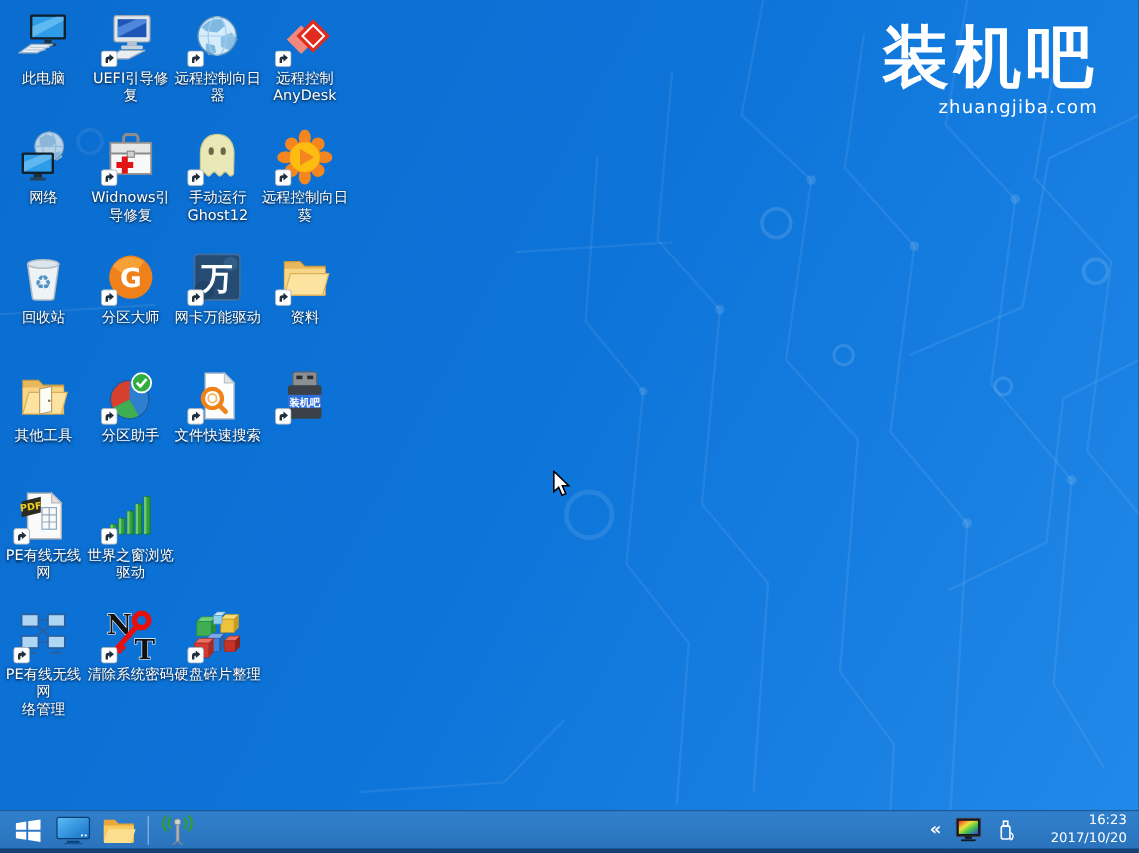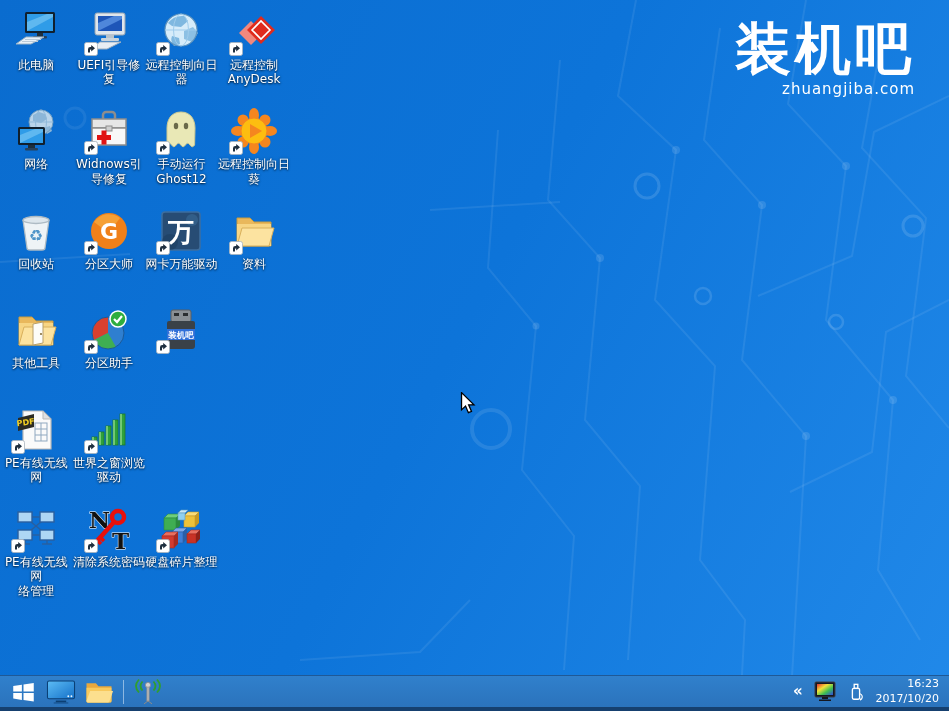--- a/index.html
+++ b/index.html
@@ -26,21 +26,21 @@
   
   #taskbar{position:absolute;left:0;bottom:0;width:949px;height:36px;box-sizing:border-box;
     background:linear-gradient(#3080cc,#2b73bc);border-top:1px solid rgba(8,40,80,.35);
     border-bottom:4px solid #16406f;display:flex;align-items:center;padding:0 10px 0 4px;}
   .tbtn{width:38px;height:31px;display:flex;align-items:center;justify-content:center;
     background:none;border:none;padding:0;cursor:pointer;}
   .tb-sep{width:1px;height:24px;background:rgba(220,235,250,.55);margin:0 5px;}
   #tray{margin-left:auto;display:flex;align-items:center;gap:11px;color:#fff;}
   .chev{font-size:15px;font-weight:bold;cursor:pointer;line-height:1;}
   .trayicon{display:flex;align-items:center;cursor:pointer;}
-  #clock{text-align:right;font-size:11px;line-height:1.3;cursor:default;margin-left:0;}
+  #clock{text-align:right;font-size:11px;line-height:1.3;cursor:default;margin-left:18px;}
   
   #cursor{position:absolute;left:460px;top:392px;width:16px;height:22px;}
 </style>
 </head>
 <body>
 
 <div id="screen">
 
   <svg id="bg-circuit" width="949" height="711" viewBox="0 0 949 711">
     <g fill="none" stroke="rgba(255,255,255,0.08)" stroke-width="2">
@@ -323,20 +323,38 @@
               <path d="M28,12 l3,3 5,-6" stroke="#fff" stroke-width="2.2" fill="none"></path>
             </svg>
             <span class="sc">
               <svg viewBox="0 0 14 14">
                 <rect x="0.5" y="0.5" width="13" height="13" rx="2" fill="#fff" stroke="#aab4bc" stroke-width="0.8"></rect>
                 <path d="M4,10.5 L4,7.2 Q4,5 6.3,5 L7.2,5 L7.2,3 L11,6.2 L7.2,9.4 L7.2,7.4 L6.6,7.4 Q6,7.4 6,8.2 L6,10.5 Z" fill="#1f2f3f"></path>
               </svg>
             </span>
           </div>
           <div class="lbl">分区助手</div>
+        </div>
+        <div class="cell">
+          <div class="iconwrap">
+            <svg class="main" viewBox="0 0 46 46">
+              <path d="M13,4 h16 l8,8 v30 h-24 z" fill="#fff" stroke="#b9c2ca" stroke-width="1.2"></path>
+              <path d="M29,4 l8,8 h-8 z" fill="#dfe6ec" stroke="#b9c2ca"></path>
+              <circle cx="19" cy="25" r="8" fill="rgba(255,255,255,.6)" stroke="#ef8318" stroke-width="3.5"></circle>
+              <circle cx="19" cy="25" r="3.5" fill="none" stroke="#f8b25c" stroke-width="1.5"></circle>
+              <line x1="25" y1="31" x2="30" y2="36" stroke="#ef8318" stroke-width="4" stroke-linecap="round"></line>
+            </svg>
+            <span class="sc">
+              <svg viewBox="0 0 14 14">
+                <rect x="0.5" y="0.5" width="13" height="13" rx="2" fill="#fff" stroke="#aab4bc" stroke-width="0.8"></rect>
+                <path d="M4,10.5 L4,7.2 Q4,5 6.3,5 L7.2,5 L7.2,3 L11,6.2 L7.2,9.4 L7.2,7.4 L6.6,7.4 Q6,7.4 6,8.2 L6,10.5 Z" fill="#1f2f3f"></path>
+              </svg>
+            </span>
+          </div>
+          <div class="lbl">文件快速搜索</div>
         </div>
         <div class="cell">
           <div class="iconwrap">
             <svg class="main" viewBox="0 0 46 46">
               <rect x="13" y="3" width="20" height="12" rx="2" fill="#8a8f94" stroke="#5a5f64"></rect>
               <rect x="16" y="6" width="5" height="3" fill="#2a2d30"></rect>
               <rect x="25" y="6" width="5" height="3" fill="#2a2d30"></rect>
               <path d="M11,14 h24 q2,0 2,2 v23 q0,3 -3,3 h-22 q-3,0 -3,-3 v-23 q0,-2 2,-2 z" fill="#3a4148"></path>
               <rect x="9" y="22" width="28" height="11" fill="#2f6fd8"></rect>
               <text x="23" y="31" font-size="8.5" font-weight="bold" text-anchor="middle" fill="#fff">装机吧</text>

